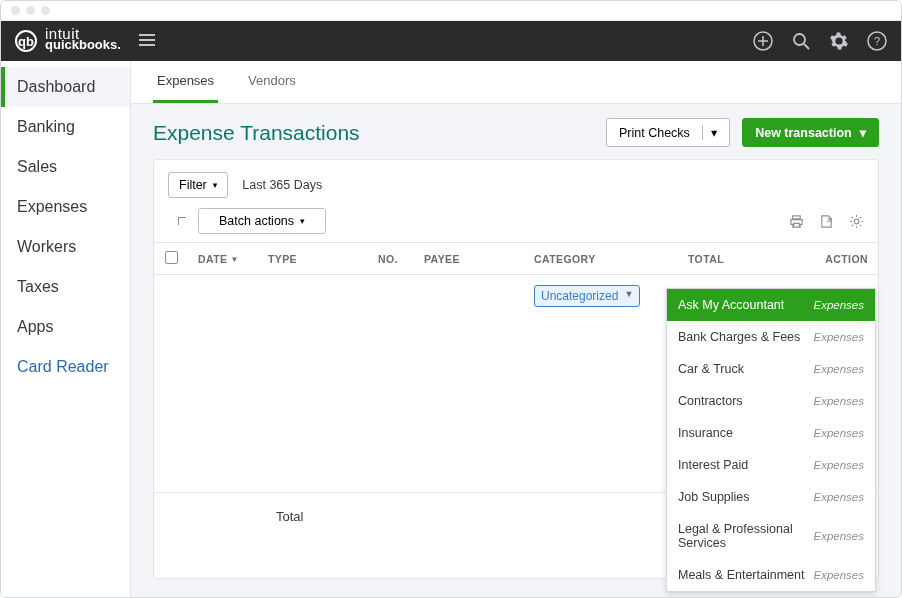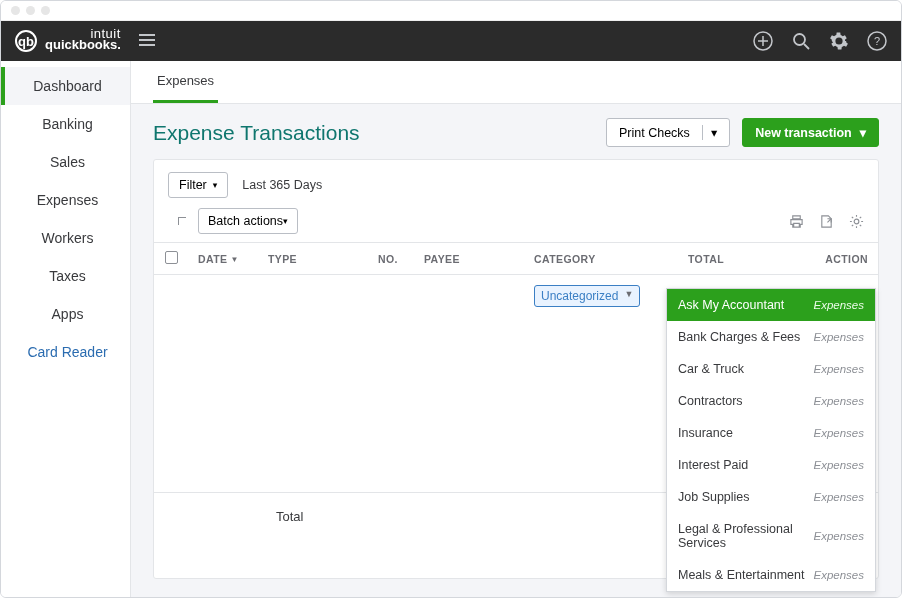--- a/index.html
+++ b/index.html
@@ -3,47 +3,47 @@
 <meta charset="utf-8">
 <style>
   * { box-sizing: border-box; margin: 0; padding: 0; }
   body { font-family: -apple-system, BlinkMacSystemFont, "Segoe UI", Arial, sans-serif; font-size: 13px; color: #393a3d; background: #fff; }
   .window { width: 902px; height: 598px; border: 1px solid #d4d7dc; border-radius: 6px; overflow: hidden; display: flex; flex-direction: column; position: relative; }
   .titlebar { height: 20px; background: #fff; display: flex; align-items: center; padding-left: 10px; gap: 6px; border-bottom: 1px solid #eee; }
   .tl-dot { width: 9px; height: 9px; border-radius: 50%; background: #e6e6e6; }
   .topbar { height: 40px; background: #2b2b2b; display: flex; align-items: center; padding: 0 14px; color: #fff; }
   .logo-circle { width: 22px; height: 22px; border-radius: 50%; border: 2px solid #fff; display: flex; align-items: center; justify-content: center; font-weight: 700; font-size: 13px; margin-right: 8px; }
   .brand { font-size: 13px; font-weight: 400; }
-  .brand .intuit { font-size: 13px; display: block; line-height: 7px; letter-spacing: 0.5px; text-align: right; }
+  .brand .intuit { font-size: 15px; display: block; line-height: 7px; letter-spacing: 0.5px; }
   .topbar-ham { margin-left: 18px; cursor: pointer; opacity: 0.9; }
   .topbar-right { margin-left: auto; display: flex; align-items: center; gap: 18px; }
   .topbar-icon { width: 20px; height: 20px; display: flex; align-items: center; justify-content: center; cursor: pointer; opacity: 0.9; }
   .topbar-icon svg { fill: #d4d7dc; }
   .body { flex: 1; display: flex; min-height: 0; }
   .sidebar { width: 130px; background: #fff; border-right: 1px solid #e3e5e8; padding-top: 6px; }
-  .side-item { display: block; padding: 11px 18px; font-size: 14px; color: #393a3d; text-decoration: none; cursor: pointer; border-left: 4px solid transparent; text-align: center; }
+  .side-item { display: block; padding: 11px 12px; font-size: 16px; color: #393a3d; text-decoration: none; cursor: pointer; border-left: 4px solid transparent; }
   .side-item.active { border-left-color: #2ca01c; background: #f4f5f8; }
   .side-item.link { color: #2b6cb0; }
   .main { flex: 1; background: #f4f5f8; display: flex; flex-direction: column; min-width: 0; }
   .tabs { background: #fff; border-bottom: 1px solid #e3e5e8; display: flex; padding-left: 22px; gap: 26px; }
   .tab { padding: 12px 4px; font-size: 13px; color: #6b6c72; cursor: pointer; border-bottom: 3px solid transparent; }
   .tab.active { color: #393a3d; border-bottom-color: #2ca01c; }
   .header-row { display: flex; align-items: center; padding: 14px 22px 12px 22px; }
   .page-title { font-size: 21px; font-weight: 400; color: #0f766e; }
   .header-actions { margin-left: auto; display: flex; gap: 12px; align-items: flex-end; }
   .btn { border: 1px solid #babec5; background: #fff; border-radius: 3px; padding: 6px 12px; font-size: 12.5px; cursor: pointer; display: flex; align-items: center; gap: 8px; }
   .btn.split .caret-part { border-left: 1px solid #babec5; padding-left: 8px; margin-left: 4px; }
   .btn.primary { background: #2ca01c; border-color: #2ca01c; color: #fff; font-weight: 600; }
   .panel { background: #fff; margin: 0 22px 18px 22px; border: 1px solid #e3e5e8; border-radius: 3px; display: flex; flex-direction: column; flex: 1; min-height: 0; position: relative; }
   .panel-top { padding: 12px 14px 6px 14px; display: flex; align-items: center; gap: 14px; }
   .filter-btn { border: 1px solid #babec5; background: #fff; border-radius: 3px; padding: 5px 10px; font-size: 12.5px; cursor: pointer; display: flex; align-items: center; gap: 6px; }
   .filter-lbl { font-size: 12.5px; color: #393a3d; }
   .batch-row { padding: 4px 14px 8px 14px; display: flex; align-items: center; gap: 12px; position: relative; }
   .corner-mark { width: 8px; height: 8px; border-left: 1px solid #8d9096; border-top: 1px solid #8d9096; margin-left: 10px; }
-  .batch-btn { border: 1px solid #babec5; background: #fff; border-radius: 3px; padding: 5px 9px; font-size: 12.5px; cursor: pointer; display: flex; align-items: center; }
+  .batch-btn { border: 1px solid #babec5; background: #fff; border-radius: 3px; padding: 5px 20px; font-size: 12.5px; cursor: pointer; display: flex; align-items: center; gap: 6px; }
   .util-icons { margin-left: auto; display: flex; gap: 14px; color: #8d9096; }
   .util-icons .ico { width: 16px; height: 16px; cursor: pointer; display: flex; align-items: center; justify-content: center; }
   .tbl { width: 100%; border-collapse: collapse; }
   .tbl th { text-align: left; font-size: 10.5px; font-weight: 600; color: #6b6c72; letter-spacing: 0.4px; padding: 8px 10px; border-top: 1px solid #e3e5e8; border-bottom: 1px solid #e3e5e8; }
   .tbl th.right, .tbl td.right { text-align: right; }
   .chk { width: 13px; height: 13px; border: 1px solid #8d9096; border-radius: 2px; display: inline-block; cursor: pointer; }
   .sort-caret { font-size: 8px; margin-left: 3px; vertical-align: middle; }
   .cat-row td { padding: 10px; }
   .cat-select { display: inline-flex; border: 1px solid #3b7fc4; border-radius: 3px; padding: 3px 6px; font-size: 12px; color: #3b7fc4; cursor: pointer; gap: 6px; background: #e9f3ff; }
   .cat-select .caret { color: #6b6c72; font-size: 9px; }
@@ -115,20 +115,21 @@
       <a class="side-item">Expenses</a>
       <a class="side-item">Workers</a>
       <a class="side-item">Taxes</a>
       <a class="side-item">Apps</a>
       <a class="side-item link">Card Reader</a>
     </nav>
 
     <div class="main">
       <div class="tabs">
         <div class="tab active">Expenses</div>
+        <div class="tab">Vendors</div>
       </div>
 
       <div class="header-row">
         <h1 class="page-title">Expense Transactions</h1>
         <div class="header-actions">
           <button class="btn split">
             <span>Print Checks</span>
             <span class="caret-part">▾</span>
           </button>
           <button class="btn primary">

